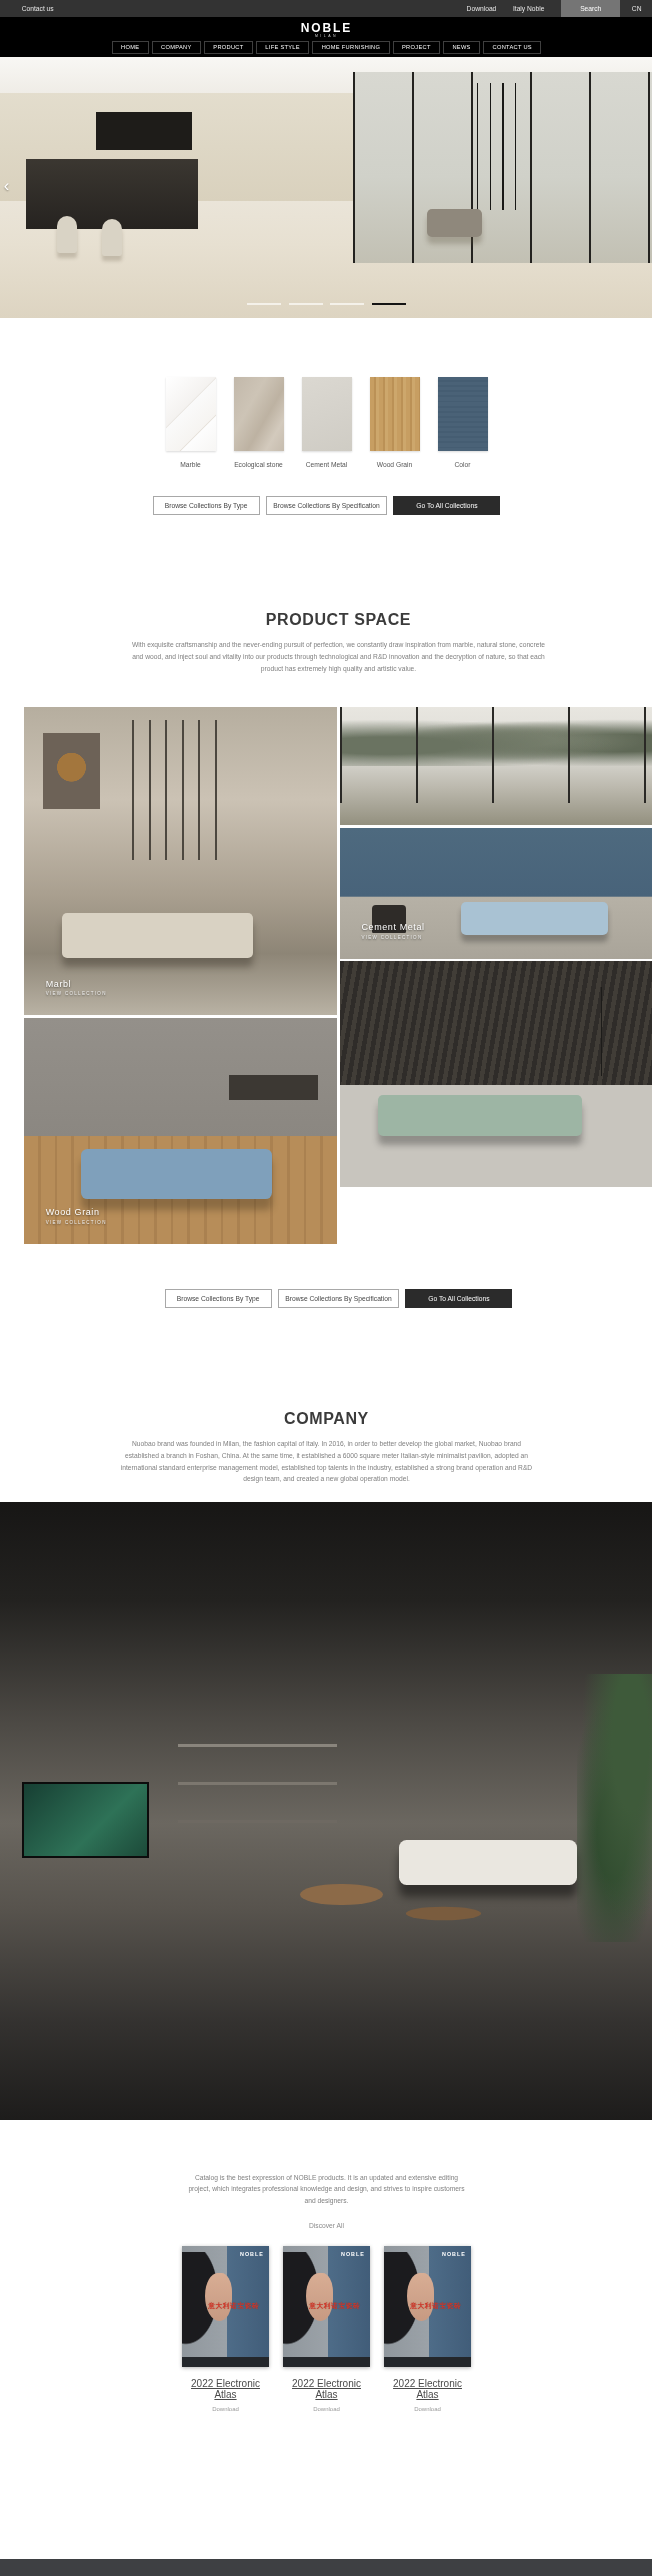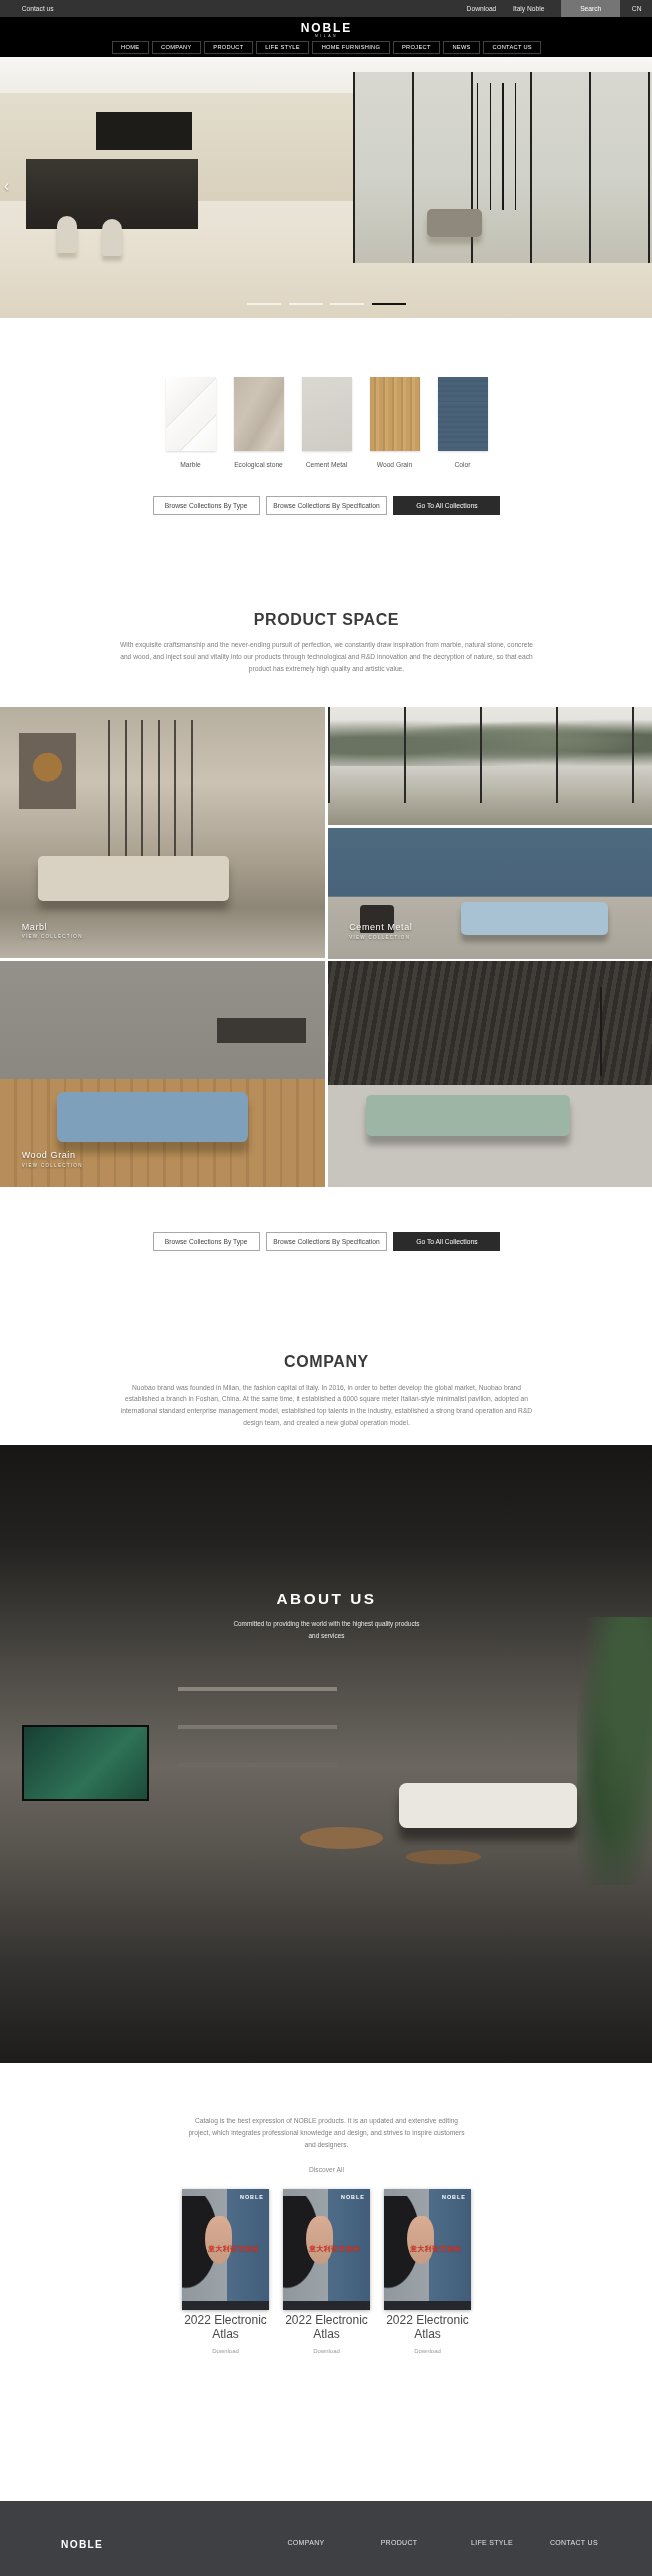--- a/index.html
+++ b/index.html
@@ -53,28 +53,28 @@
   .tile-color { background:repeating-linear-gradient(180deg,#4a6277 0 3.2px,#455d72 3.2px 5.1px); }
 
   
   .btn-row { display:flex; justify-content:center; gap:6.4px; }
   .btn { font-size:6.7px; padding:5.1px 0; text-align:center; cursor:pointer; }
   .btn-outline { border:0.6px solid #a8a8a8; color:#444; background:#fff; width:107px; }
   .btn-dark { background:#2b2b2b; border:0.6px solid #2b2b2b; color:#fff; width:107px; }
   .category .btn-row { margin-top:28px; }
 
   
-  .product-space { padding-top:96px; }
+  .product-space { padding-top:96px;margin-left:24px; }
   .ps-grid { margin-top:33px; display:flex; gap:2.5px; }
   .ps-col { display:flex; flex-direction:column; gap:2.5px; width:325px; }
   .ps-card { position:relative; cursor:pointer; overflow:hidden; }
   .ps-label { position:absolute; left:21.7px; bottom:19px; color:#fff; text-shadow:0 0.6px 1.9px rgba(0,0,0,.5); }
   .ps-label .l1 { font-size:9px; letter-spacing:0.6px; }
   .ps-label .l2 { font-size:4.5px; letter-spacing:1.3px; margin-top:2.5px; color:#f0f0f0; }
-  .card-marble { height:251px; background:linear-gradient(180deg,#b6ae9f 0%,#cbc2b4 30%,#a89e8e 62%,#8d8576 80%,#b9b2a4 100%); }
+  .card-marble { height:308px; background:linear-gradient(180deg,#b6ae9f 0%,#cbc2b4 30%,#a89e8e 62%,#8d8576 80%,#b9b2a4 100%); }
   .card-marble .sofa { position:absolute; left:38px; bottom:57px; width:191px; height:45px; background:#d9d2c3; border-radius:5.1px; box-shadow:0 9px 7.6px rgba(40,35,25,.35); }
   .card-marble .panel { position:absolute; left:108px; top:12.7px; width:96px; height:140px; background:repeating-linear-gradient(90deg,#4c473f 0 1.9px,rgba(0,0,0,0) 1.9px 16.6px); }
   .card-marble .art { position:absolute; left:19px; top:25.5px; width:57px; height:76px; background:radial-gradient(circle at 50% 45%,#a3763d 28%,#6d6257 29% 100%); }
   .card-terrace { height:118px; background:linear-gradient(180deg,#e8e6e0 0%,#dcdbd5 40%,#bcb9ae 68%,#93907f 100%); }
   .card-terrace .trees { position:absolute; top:7.6px; left:0; right:0; height:51px; background:radial-gradient(ellipse at 15% 60%,#6a7361 20%,rgba(0,0,0,0) 60%),radial-gradient(ellipse at 55% 50%,#7d8472 18%,rgba(0,0,0,0) 55%),radial-gradient(ellipse at 88% 55%,#5f6856 22%,rgba(0,0,0,0) 60%); }
   .card-terrace .frame { position:absolute; top:0; left:0; right:0; height:96px; background:repeating-linear-gradient(90deg,#2a2926 0 1.9px,rgba(0,0,0,0) 1.9px 76px); }
   .card-cement { height:131px; background:linear-gradient(180deg,#4e6a7f 0%,#48637a 52%,#b6b1a6 53%,#a9a499 100%); }
   .card-cement .sofa { position:absolute; right:45px; bottom:24px; width:147px; height:33px; background:#a9c2d3; border-radius:5.1px; box-shadow:0 6.4px 5.1px rgba(30,30,30,.3); }
   .card-cement .chair { position:absolute; left:32px; bottom:25.5px; width:34px; height:28px; background:#2e2b28; border-radius:3.8px 3.8px 1.3px 1.3px; }
   .card-wood { height:226px; background:linear-gradient(180deg,#94908a 0%,#8b8781 52%,rgba(0,0,0,0) 52%),repeating-linear-gradient(90deg,#b78d59 0 14px,#aa8150 14px 16.6px); }
@@ -105,21 +105,21 @@
   .catalogue .sec-desc { max-width:280px; }
   .discover { margin-top:15.3px; text-align:center; font-size:6.7px; color:#8a8a8a; cursor:pointer; }
   .covers { margin-top:16.6px; display:flex; justify-content:center; gap:14px; }
   .cover-card { width:87px; cursor:pointer; text-align:center; }
   .cover { position:relative; width:87px; height:121px; overflow:hidden; background:linear-gradient(90deg,#90979d 0%,#9ba2a8 52%,#4e6c88 52%,#415d79 100%); box-shadow:0 1.3px 3.8px rgba(0,0,0,.3); }
   .cover-hair { position:absolute; left:-16.6px; top:6.4px; width:59px; height:102px; background:radial-gradient(ellipse at 35% 40%,#1b1b1e 58%,rgba(0,0,0,0) 60%); }
   .cover-face { position:absolute; left:23px; top:27px; width:27px; height:48px; background:linear-gradient(180deg,#d8ad94,#c79a82); border-radius:50% 42% 48% 56%; }
   .cover-logo { position:absolute; top:5.1px; right:5.1px; color:#fff; font-size:5.4px; font-weight:700; letter-spacing:1px; }
   .cover-title { position:absolute; left:19px; top:56px; right:2.5px; color:#d23527; font-size:6.7px; font-weight:700; letter-spacing:0.6px; text-align:center; text-shadow:0 0 1.3px rgba(0,0,0,.2); }
   .cover-band { position:absolute; bottom:0; left:0; right:0; height:9.6px; background:#24272b; }
-  .cover-name { margin-top:3px; font-size:12px; color:#4a4a4a; }
+  .cover-name { margin-top:11px; font-size:10px; color:#4a4a4a;text-decoration:underline; }
   .cover-dl { margin-top:6.4px; font-size:6px; color:#9a9a9a; cursor:pointer; }
   .catalogue-spacer { height:147px; }
 
   
   .footer { height:159px; background:#3e4043; color:#9c9c9c; padding:38px 0 0 61px; display:flex; }
   .f-left { width:210px; }
   .f-logo { color:#fff; font-size:10.2px; font-weight:700; letter-spacing:1.3px; }
   .f-cols { display:flex; gap:23px; }
   .f-col { width:70px; text-align:center; }
   .f-head { color:#e2e2e2; font-size:7px; letter-spacing:0.3px; margin-bottom:11.5px; cursor:pointer; }
@@ -258,27 +258,20 @@
   <div class="sec-title">COMPANY</div>
   <div class="sec-desc">Nuobao brand was founded in Milan, the fashion capital of Italy. In 2016, in order to better develop the global market, Nuobao brand established a branch in Foshan, China. At the same time, it established a 6000 square meter Italian-style minimalist pavilion, adopted an international standard enterprise management model, established top talents in the industry, established a strong brand operation and R&amp;D design team, and created a new global operation model.</div>
 </div>
 
 <div class="about">
   <div class="about-tv"></div>
   <div class="about-shelf"></div>
   <div class="about-sofa"></div>
   <div class="about-table"></div>
   <div class="about-plant"></div>
-  <div class="about-text">
-    <div class="about-title">ABOUT US</div>
-    <div class="about-tag">
-      <div>Committed to providing the world with the highest quality products</div>
-      <div>and services</div>
-    </div>
-  </div>
 </div>
 
 <div class="catalogue">
   <div class="sec-desc">Catalog is the best expression of NOBLE products. It is an updated and extensive editing project, which integrates professional knowledge and design, and strives to inspire customers and designers.</div>
   <div class="discover">Discover All</div>
   <div class="covers">
     <div class="cover-card">
       <div class="cover">
         <div class="cover-hair"></div>
         <div class="cover-face"></div>

